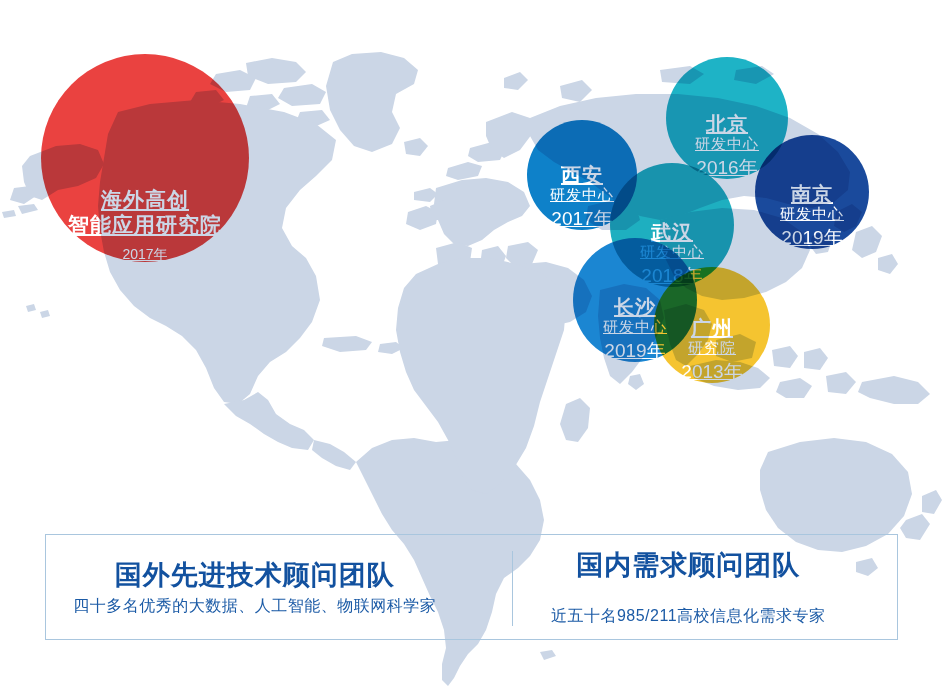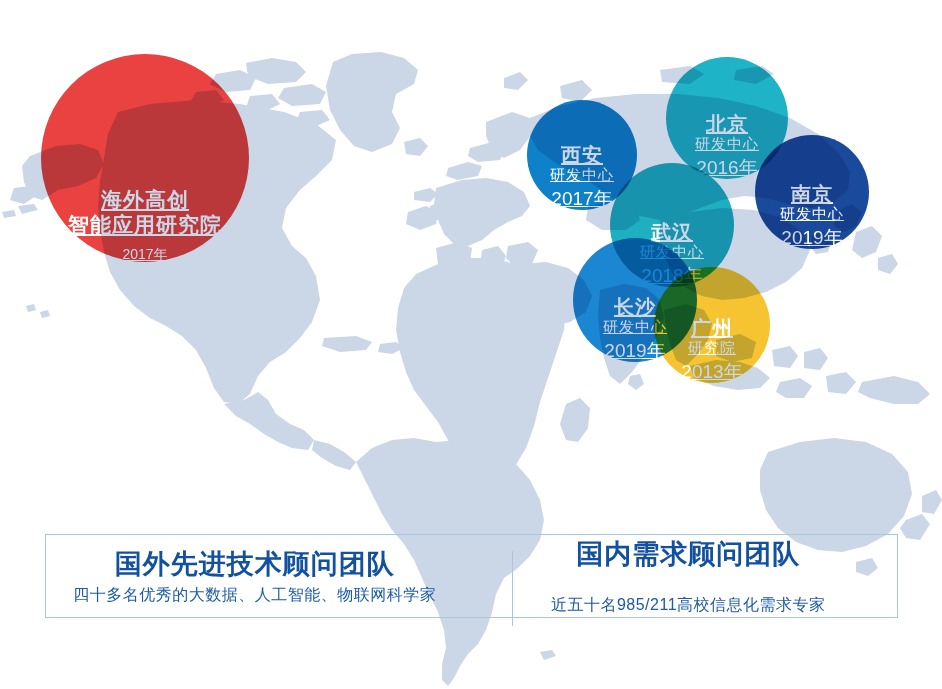--- a/index.html
+++ b/index.html
@@ -53,21 +53,21 @@
   .b-overseas .b-year{font-size:14px;margin-top:9px;}
 
   .b-city .b-name{font-size:20px;}
   .b-city .b-sub{font-size:15px;margin-top:0;}
   .b-city .b-year{font-size:19px;margin-top:6px;}
 
   
   #panel{
     position:absolute;
     left:45px;top:534px;
-    width:853px;height:84px;
+    width:853px;height:106px;
     border:1px solid #a9c6de;
     background:rgba(255,255,255,0.0);
     box-sizing:border-box;
     display:flex;
     align-items:center;
   }
   .panel-col{
     flex:1 1 50%;
     display:flex;
     flex-direction:column;
@@ -242,21 +242,21 @@
       <div class="b-sub">研发中心</div>
       <div class="b-year">2016年</div>
     </div>
 
     <div class="bubble b-city" style="left:755px;top:135px;width:114px;height:114px;background:#1a4a9c;">
       <div class="b-name">南京</div>
       <div class="b-sub">研发中心</div>
       <div class="b-year">2019年</div>
     </div>
 
-    <div class="bubble b-city" style="left:527px;top:100px;width:110px;height:110px;background:#0e81c9;">
+    <div class="bubble b-city" style="left:527px;top:120px;width:110px;height:110px;background:#0e81c9;">
       <div class="b-name">西安</div>
       <div class="b-sub">研发中心</div>
       <div class="b-year">2017年</div>
     </div>
 
     <div class="bubble b-city" style="left:610px;top:163px;width:124px;height:124px;background:#1eafc0;">
       <div class="b-name">武汉</div>
       <div class="b-sub">研发中心</div>
       <div class="b-year">2018年</div>
     </div>

